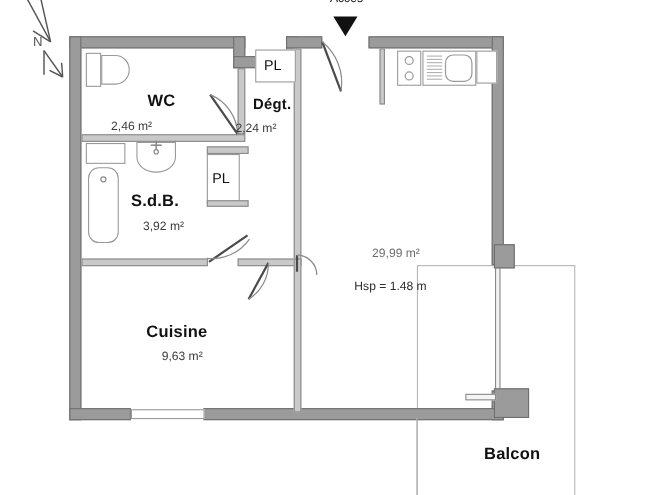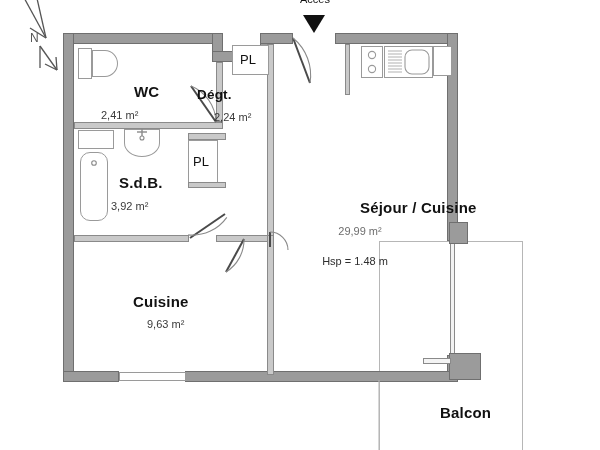--- a/index.html
+++ b/index.html
@@ -142,29 +142,28 @@
       <line x1="40" y1="46" x2="57" y2="70"></line>
       <line x1="40" y1="46" x2="40" y2="68"></line>
       <line x1="57" y1="70" x2="45" y2="64"></line>
       <line x1="57" y1="70" x2="56" y2="57"></line>
     </g>
   </svg>
 
   <div class="lbl tiny" style="left:300px;top:-6px;">Accès</div>
 
   <div class="lbl name" style="left:134px;top:84px;">WC</div>
-  <div class="lbl area" style="left:101px;top:110px;">2,41 m²</div>
+  <div class="lbl area" style="left:101px;top:110px;">2,46 m²</div>
 
-  <div class="lbl name sm" style="left:197px;top:88px;">Dégt.</div>
+  <div class="lbl name sm" style="left:230px;top:88px;">Dégt.</div>
   <div class="lbl area" style="left:214px;top:112px;">2,24 m²</div>
 
   <div class="lbl name" style="left:119px;top:175px;">S.d.B.</div>
-  <div class="lbl area" style="left:111px;top:201px;text-align:right;">3,92 m²</div>
+  <div class="lbl area" style="left:130px;top:201px;text-align:right;">3,92 m²</div>
 
-  <div class="lbl name" style="left:360px;top:200px;">Séjour / Cuisine</div>
   <div class="lbl area gray" style="left:360px;top:226px;transform:translateX(-50%);">29,99 m²</div>
   <div class="lbl hsp" style="left:355px;top:256px;transform:translateX(-50%);">Hsp = 1.48 m</div>
 
   <div class="lbl name" style="left:133px;top:294px;">Cuisine</div>
   <div class="lbl area" style="left:147px;top:319px;">9,63 m²</div>
 
   <div class="lbl name" style="left:440px;top:405px;">Balcon</div>
 
   <div class="lbl pl" style="left:240px;top:53px;">PL</div>
   <div class="lbl pl" style="left:193px;top:155px;">PL</div>

